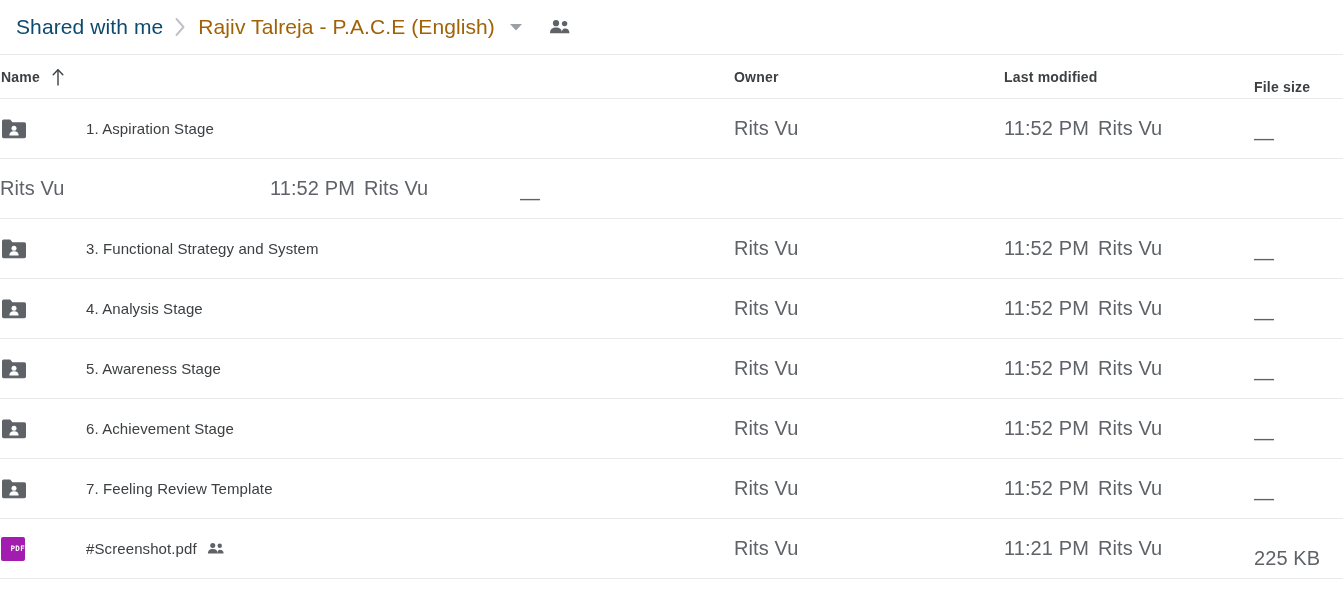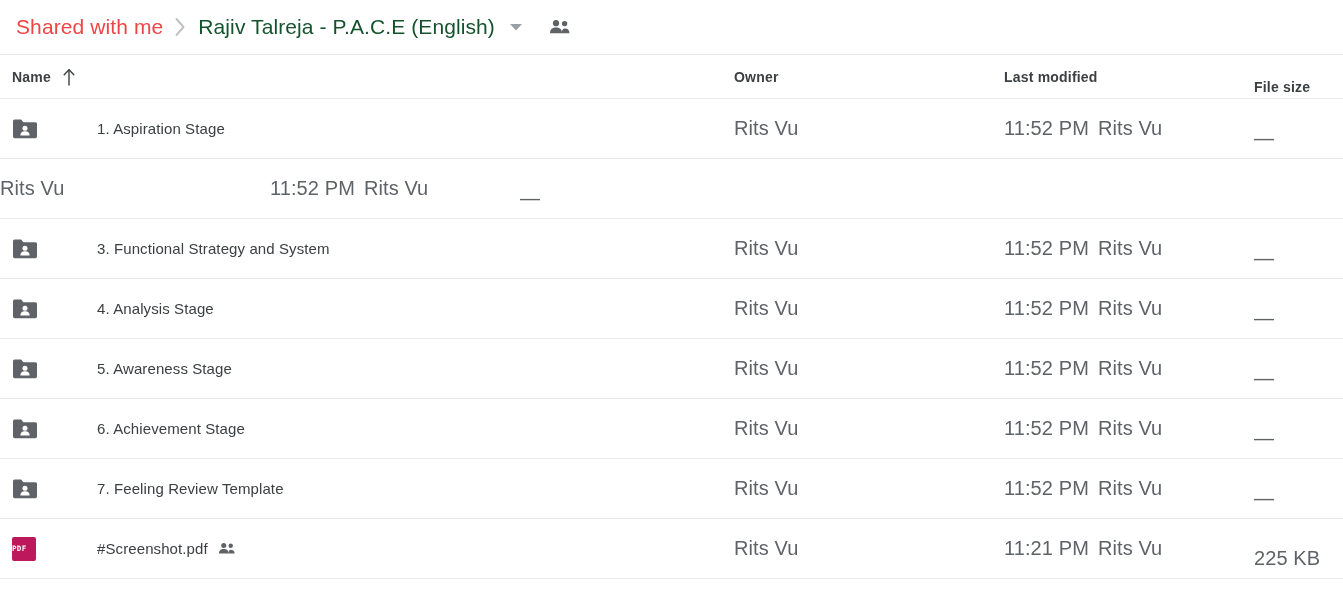--- a/index.html
+++ b/index.html
@@ -16,36 +16,36 @@
   .breadcrumb-bar {
     height: 55px;
     display: flex;
     align-items: center;
     padding-left: 16px;
     border-bottom: 1px solid #e8eaed;
   }
 
   .crumb-parent {
     font-size: 21px;
-    color: #ef4444;
+    color: #0c4a6e;
     letter-spacing: 0.1px;
     white-space: nowrap;
     cursor: pointer;
   }
 
   .crumb-sep {
     margin: 0 11px;
     display: flex;
     align-items: center;
     color: #bdc1c6;
   }
 
   .crumb-current {
     font-size: 21px;
-    color: #14532d;
+    color: #a16207;
     letter-spacing: 0.1px;
     white-space: nowrap;
     cursor: pointer;
   }
 
   .crumb-caret {
     margin-left: 14px;
     width: 14px;
     height: 14px;
     display: flex;
@@ -73,21 +73,21 @@
 
   .head-row {
     height: 44px;
     border-bottom: 1px solid #e8eaed;
   }
 
   .col-name {
     width: 734px;
     display: flex;
     align-items: center;
-    padding-left: 12px;
+    padding-left: 1px;
   }
   .col-owner  { width: 270px; }
   .col-mod    { width: 250px; }
   .col-size   { width: 89px; margin-top: 20px; }
 
   .head-label {
     font-size: 14px;
     font-weight: bold;
     color: #3c4043;
     letter-spacing: 0.2px;
@@ -141,24 +141,24 @@
   .mod-time { color: #5f6368; }
   .mod-who  { color: #5f6368; margin-left: 9px; }
 
   .mod-inner { display: flex; align-items: baseline; }
 
   
   .pdf-icon {
     width: 24px;
     height: 24px;
     border-radius: 2px;
-    background: #be185d;
-    display: flex;
-    align-items: center;
-    justify-content: flex-start;
+    background: #a21caf;
+    display: flex;
+    align-items: center;
+    justify-content: flex-end;
     position: relative;
   }
   .pdf-icon span {
     font-family: "DejaVu Sans Mono", monospace;
     font-size: 7.5px;
     font-weight: bold;
     color: #ffffff;
     letter-spacing: 0.3px;
     line-height: 1;
   }

